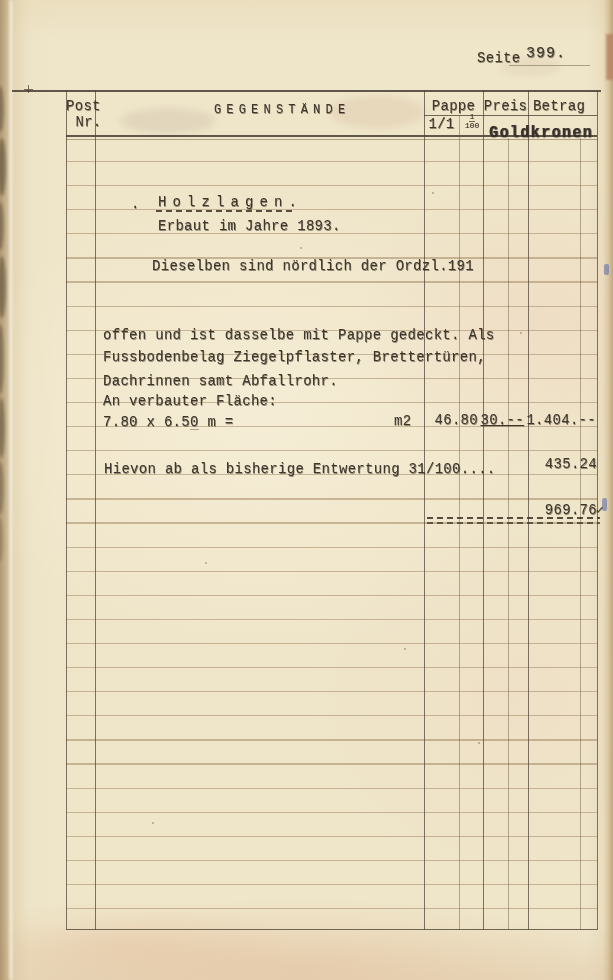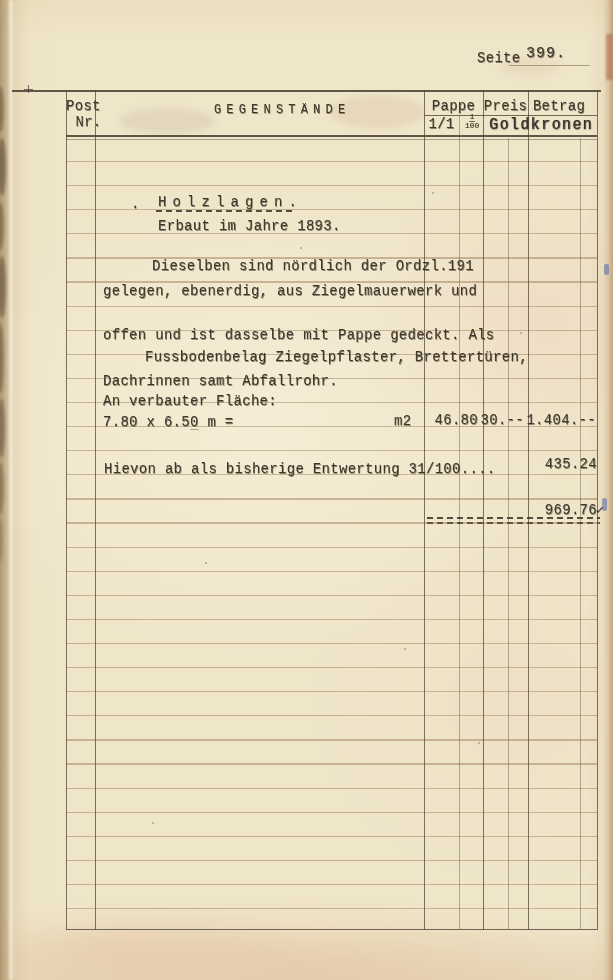--- a/index.html
+++ b/index.html
@@ -22,23 +22,24 @@
   .t{
     position:absolute; font-family:"Liberation Mono","DejaVu Sans Mono",monospace;
     font-size:14px; line-height:13px; color:#3f372b; white-space:pre; letter-spacing:0.3px;
     text-shadow:0.6px 0.5px 0.6px rgba(63,55,43,0.55);
   }
   .num{text-align:right;}
   .spaced-title{letter-spacing:6.1px;}
   .spaced-header{letter-spacing:5.2px; font-size:12px;padding-left:20px;}
   .big-no{font-size:15px; letter-spacing:1px; text-shadow:0.8px 0.6px 0.7px rgba(63,55,43,0.7);}
   .stamp{
-    font-size:15px; font-weight:normal; letter-spacing:1.4px; color:#38302a;
+    font-size:15px; font-weight:bold; letter-spacing:1.4px; color:#38302a;
     text-shadow:1px 0 0.5px rgba(56,48,42,0.65), 0.5px 0.9px 1px rgba(56,48,42,0.5);
     transform:scaleY(1.04);
+    margin-top:8px;
   }
   
   .vl{position:absolute; width:1px; background:rgba(77,66,52,0.72);}
   .vl.faint{background:rgba(100,84,62,0.45);}
   .hl{position:absolute; height:1px; background:rgba(77,66,52,0.78);}
   .hl.heavy{height:2px; background:rgba(60,51,40,0.8);}
   .hl.soft{background:rgba(110,90,62,0.5);}
   .ruled{
     position:absolute; left:66px; top:138px; width:531px; height:792px;
     background:repeating-linear-gradient(to bottom,
@@ -138,32 +139,31 @@
     <div class="t" style="left:528px;top:100px;width:62px;text-align:center;">Betrag</div>
     <div class="t stamp" style="left:489px;top:119px;">Goldkronen</div>
   </div>
 
   <div class="t" style="left:131px;top:198px;width:6px;">.</div>
   <div class="t spaced-title" style="left:158px;top:196px;">Holzlagen.</div>
   <div class="dash" style="left:156px;top:210px;width:138px;"></div>
   <div class="t" style="left:158px;top:220px;">Erbaut im Jahre 1893.</div>
 
   <div class="t" style="left:152px;top:260px;">Dieselben sind nördlich der Ordzl.191</div>
-  <div class="t" style="left:103px;top:285px;">gelegen, ebenerdig, aus Ziegelmauerwerk und</div>
   <div class="t" style="left:103px;top:329px;">offen und ist dasselbe mit Pappe gedeckt. Als</div>
-  <div class="t" style="left:103px;top:351px;margin-left:42px;">Fussbodenbelag Ziegelpflaster, Brettertüren,</div>
+  <div class="t" style="left:103px;top:351px;">Fussbodenbelag Ziegelpflaster, Brettertüren,</div>
   <div class="t" style="left:103px;top:375px;">Dachrinnen samt Abfallrohr.</div>
 
   <div class="t" style="left:103px;top:395px;">An verbauter Fläche:</div>
   <div class="t" style="left:103px;top:416px;">7.80 x 6.50 m =</div>
   <div class="hl soft" style="left:190px;top:429px;width:9px;"></div>
   <div class="t" style="left:394px;top:415px;">m2</div>
 
   <div class="t num" style="right:135px;top:414px;">46.80</div>
-  <div class="t num" style="right:89px;top:414px;">30.--</div>
+  <div class="t num" style="right:89px;top:414px;text-decoration:underline;">30.--</div>
   <div class="t num" style="right:17px;top:414px;">1.404.--</div>
 
   <div class="t" style="left:104px;top:463px;">Hievon ab als bisherige Entwertung 31/100....</div>
   <div class="t num" style="right:16px;top:458px;">435.24</div>
 
   <div class="t num" style="right:16px;top:504px;">969.76</div>
   <div class="check" style="left:596px;top:502px;">✓</div>
   <div class="dash" style="left:427px;top:517px;width:173px;"></div>
   <div class="dash" style="left:427px;top:521.5px;width:173px;opacity:.85;"></div>
 

